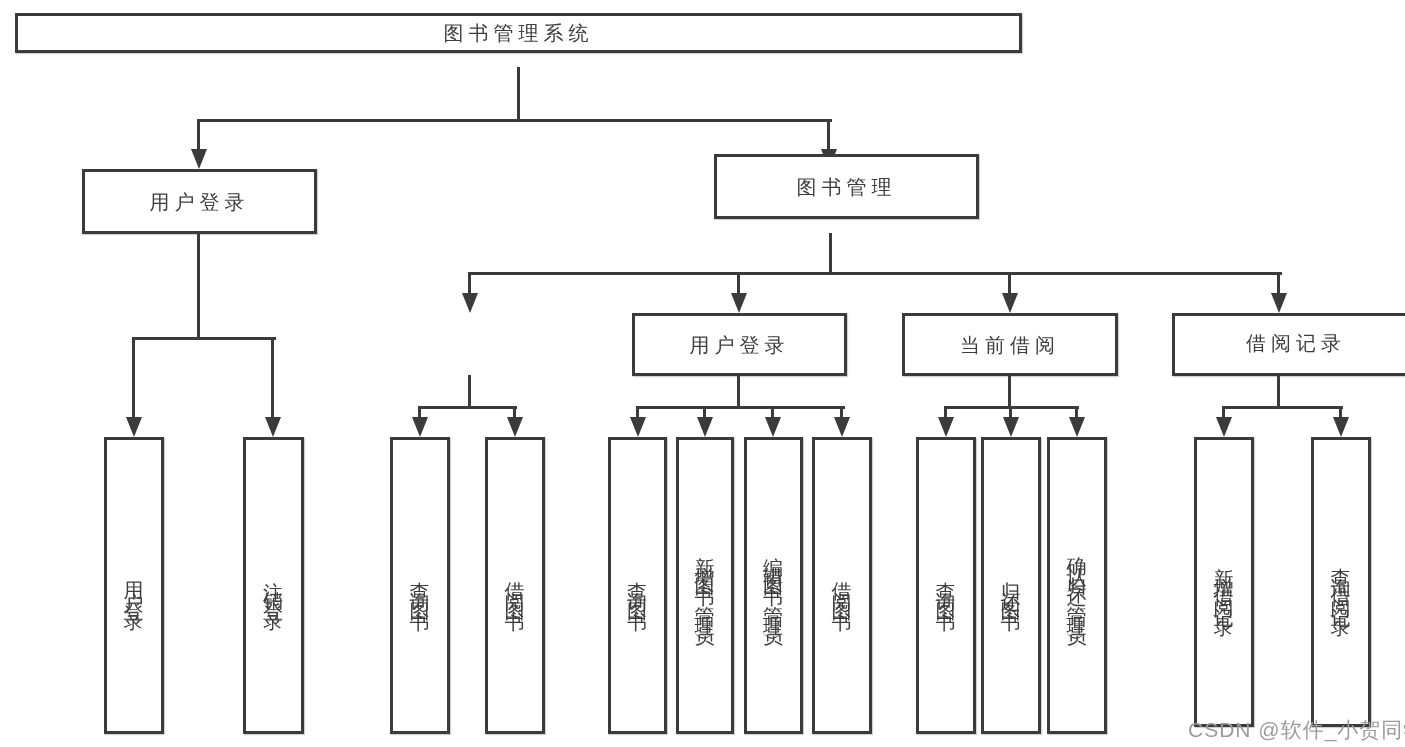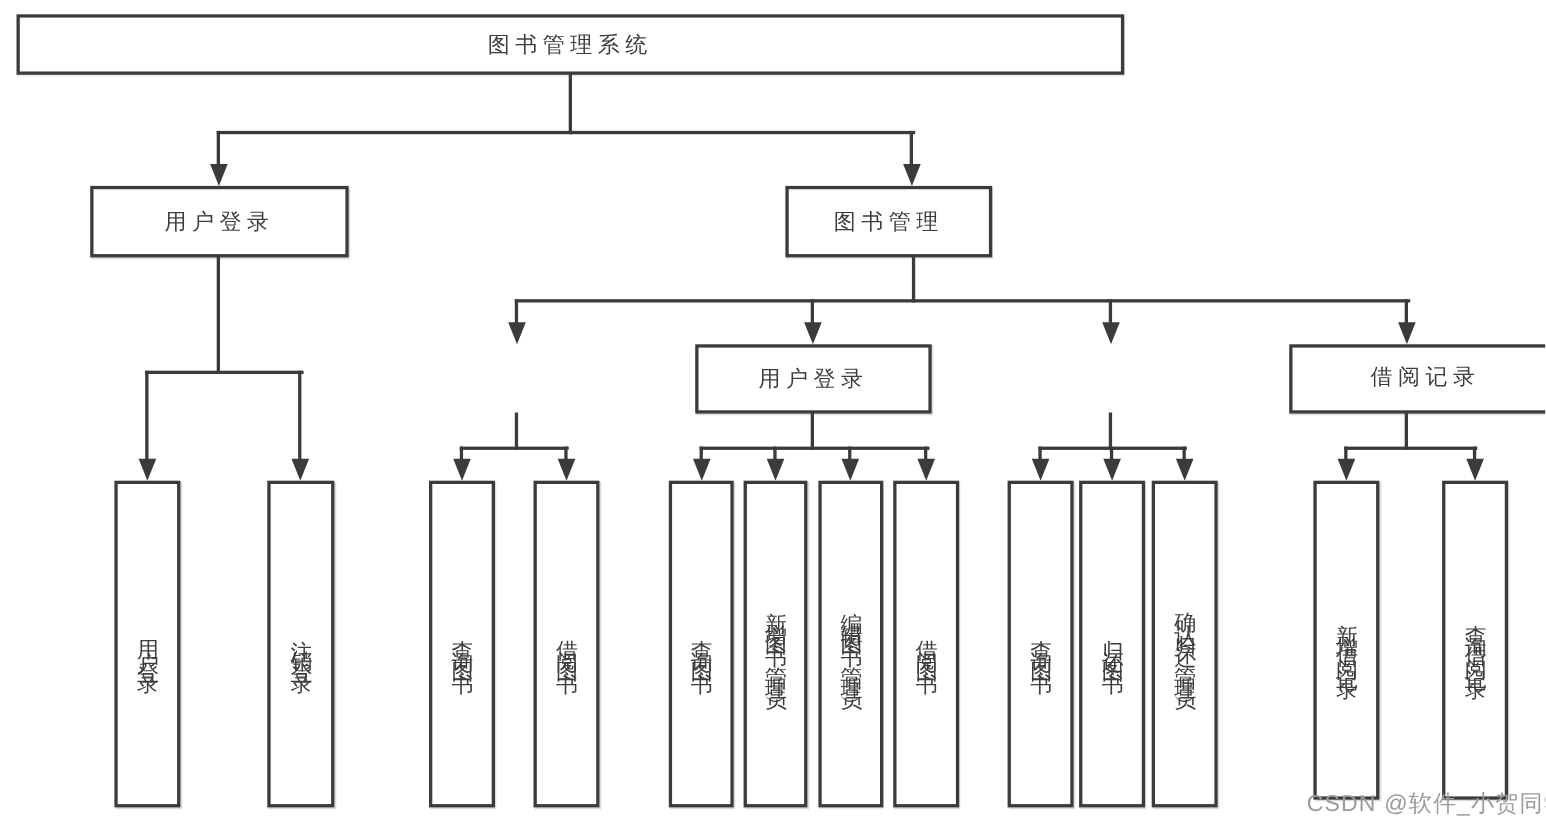--- a/index.html
+++ b/index.html
@@ -28,51 +28,52 @@
   .watermark{
     position:absolute;left:1188px;top:716px;z-index:5;
     font-size:21px;letter-spacing:1px;color:#9b9b9b;white-space:nowrap;
   }
 </style>
 </head>
 <body>
 
 <div class="canvas">
 
-  <div class="node" style="left:15px;top:13px;width:1007px;height:55px;">图书管理系统</div>
+  <div class="node" style="left:15px;top:13px;width:1007px;height:40px;">图书管理系统</div>
 
   <div class="vline" style="left:517px;top:67px;height:55px;"></div>
   <div class="hline" style="left:197px;top:119px;width:635px;"></div>
   <div class="vline" style="left:197px;top:119px;height:32px;"></div>
   <div class="arrowhead" style="left:191px;top:149px;"></div>
   <div class="vline" style="left:827px;top:119px;height:32px;"></div>
   <div class="arrowhead" style="left:821px;top:149px;"></div>
 
   <div class="node" style="left:82px;top:169px;width:235px;height:65px;">用户登录</div>
-  <div class="node" style="left:714px;top:169px;width:188px;height:65px;">图书管理</div>
+  <div class="node" style="left:714px;top:154px;width:265px;height:65px;">图书管理</div>
 
   <div class="vline" style="left:197px;top:233px;height:106px;"></div>
   <div class="hline" style="left:132px;top:337px;width:144px;"></div>
   <div class="vline" style="left:132px;top:337px;height:82px;"></div>
   <div class="arrowhead" style="left:126px;top:417px;"></div>
   <div class="vline" style="left:271px;top:337px;height:82px;"></div>
   <div class="arrowhead" style="left:265px;top:417px;"></div>
 
   <div class="vline" style="left:829px;top:233px;height:42px;"></div>
   <div class="hline" style="left:468px;top:272px;width:814px;"></div>
   <div class="vline" style="left:468px;top:272px;height:24px;"></div>
   <div class="arrowhead" style="left:462px;top:293px;"></div>
   <div class="vline" style="left:737px;top:272px;height:24px;"></div>
   <div class="arrowhead" style="left:731px;top:293px;"></div>
   <div class="vline" style="left:1008px;top:272px;height:24px;"></div>
   <div class="arrowhead" style="left:1002px;top:293px;"></div>
   <div class="vline" style="left:1277px;top:272px;height:24px;"></div>
   <div class="arrowhead" style="left:1271px;top:293px;"></div>
 
   <div class="node" style="left:632px;top:313px;width:215px;height:63px;">用户登录</div>
+  <div class="node" style="left:902px;top:313px;width:216px;height:63px;">当前借阅</div>
   <div class="node" style="left:1172px;top:313px;width:248px;height:63px;font-family:Liberation Mono, monospace;">借阅记录</div>
 
   <div class="vline" style="left:468px;top:375px;height:34px;"></div>
   <div class="hline" style="left:418px;top:406px;width:99px;"></div>
   <div class="vline" style="left:418px;top:406px;height:13px;"></div>
   <div class="arrowhead" style="left:412px;top:417px;"></div>
   <div class="vline" style="left:513px;top:406px;height:13px;"></div>
   <div class="arrowhead" style="left:507px;top:417px;"></div>
 
   <div class="vline" style="left:737px;top:375px;height:34px;"></div>

